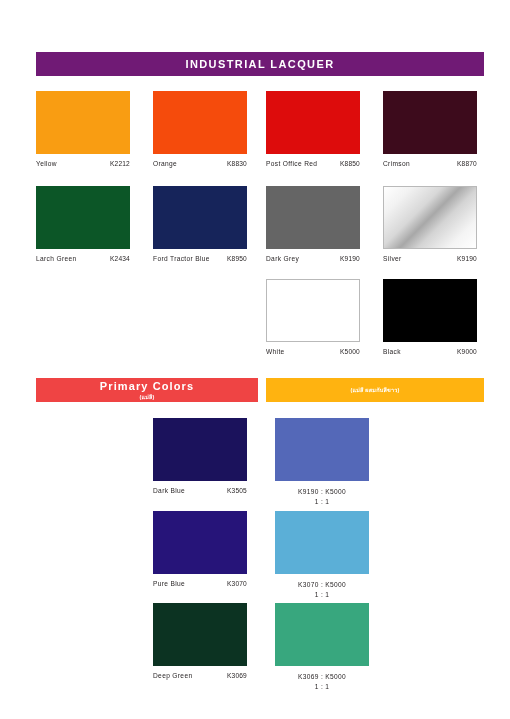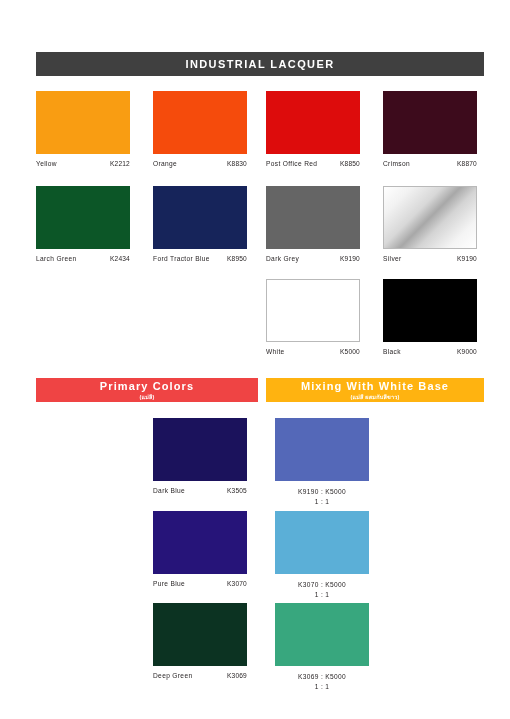--- a/index.html
+++ b/index.html
@@ -39,21 +39,21 @@
     line-height: 1.1;
     margin-top: 1px;
     white-space: nowrap;
   }
 
   #main-banner {
     left: 36px;
     top: 52px;
     width: 448px;
     height: 24px;
-    background: #404040;
+    background: #701a75;
   }
   #main-banner .banner-title {
     letter-spacing: 1.4px;
   }
 
   #primary-banner {
     left: 36px;
     top: 378px;
     width: 222px;
     height: 24px;
@@ -204,21 +204,20 @@
       </div>
     </div>
   </div>
 
 <div class="banner" id="primary-banner">
   <div class="banner-title">Primary Colors</div>
   <div class="banner-sub">(แม่สี)</div>
 </div>
 
 <div class="banner" id="mixing-banner">
-  <div class="banner-title">Mixing With White Base</div>
   <div class="banner-sub">(แม่สี ผสมกับสีขาว)</div>
 </div>
 
 <div id="primary-grid">
     <div class="swatch-cell" style="left: 153px; top: 418px;">
       <div class="swatch-chip" style="background: rgb(27, 18, 92);"></div>
       <div class="swatch-caption">
         <span>Dark Blue</span>
         <span class="code">K3505</span>
       </div>

